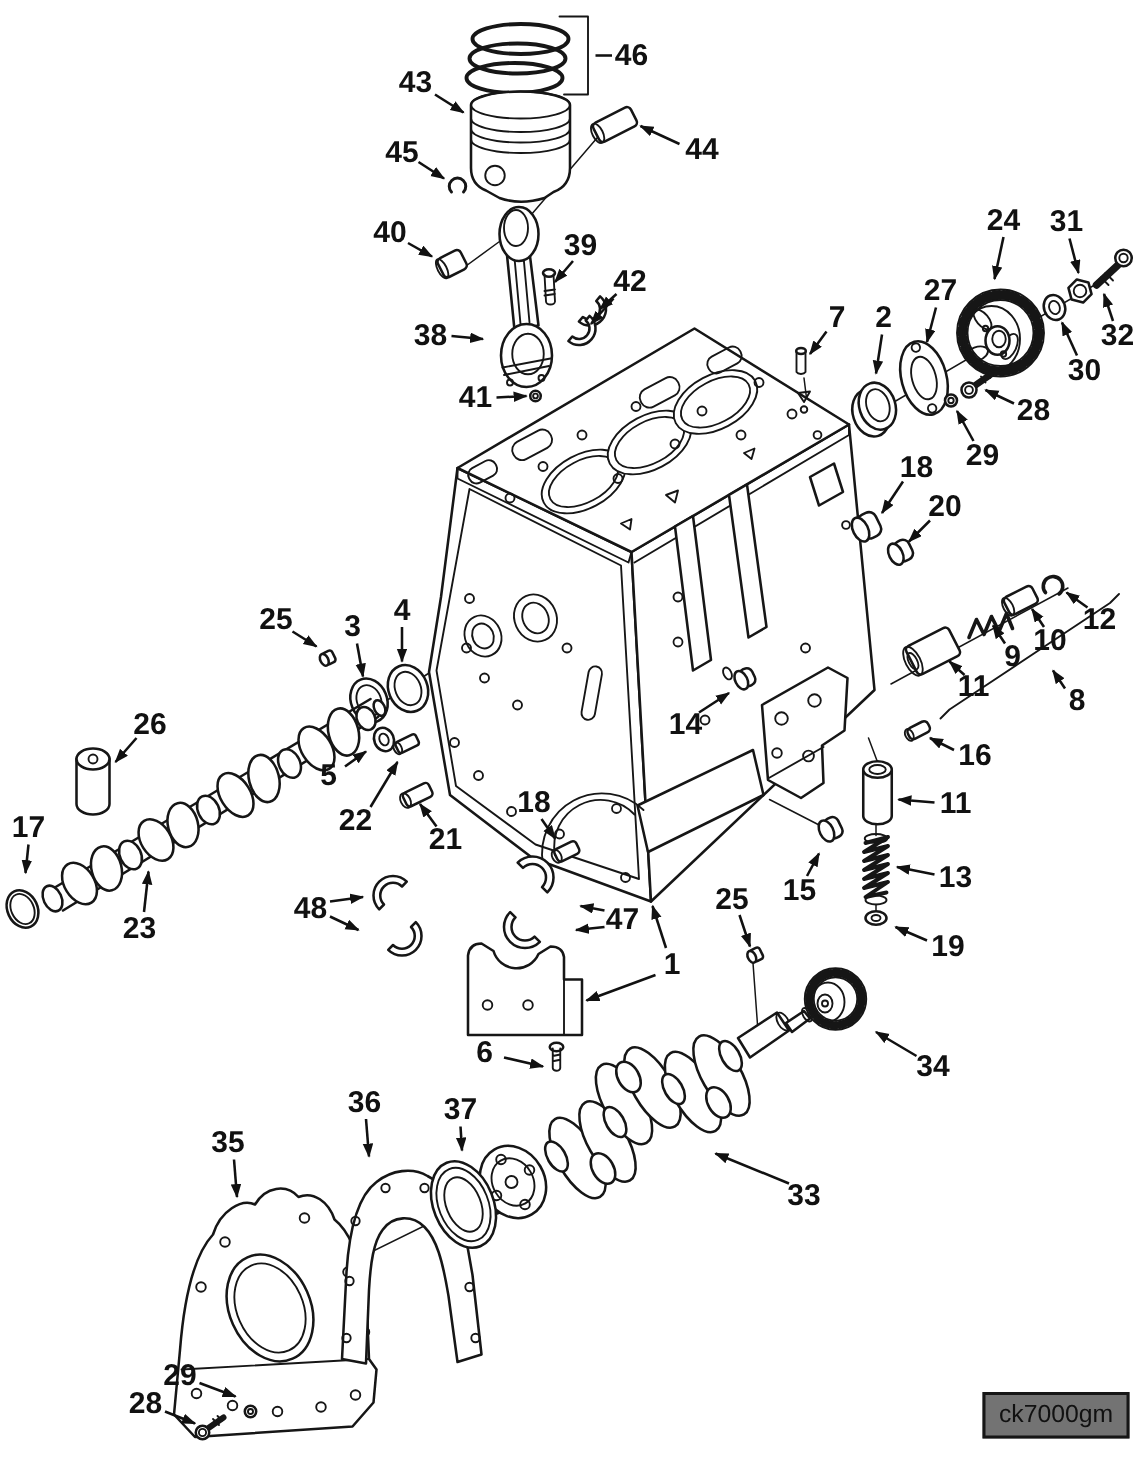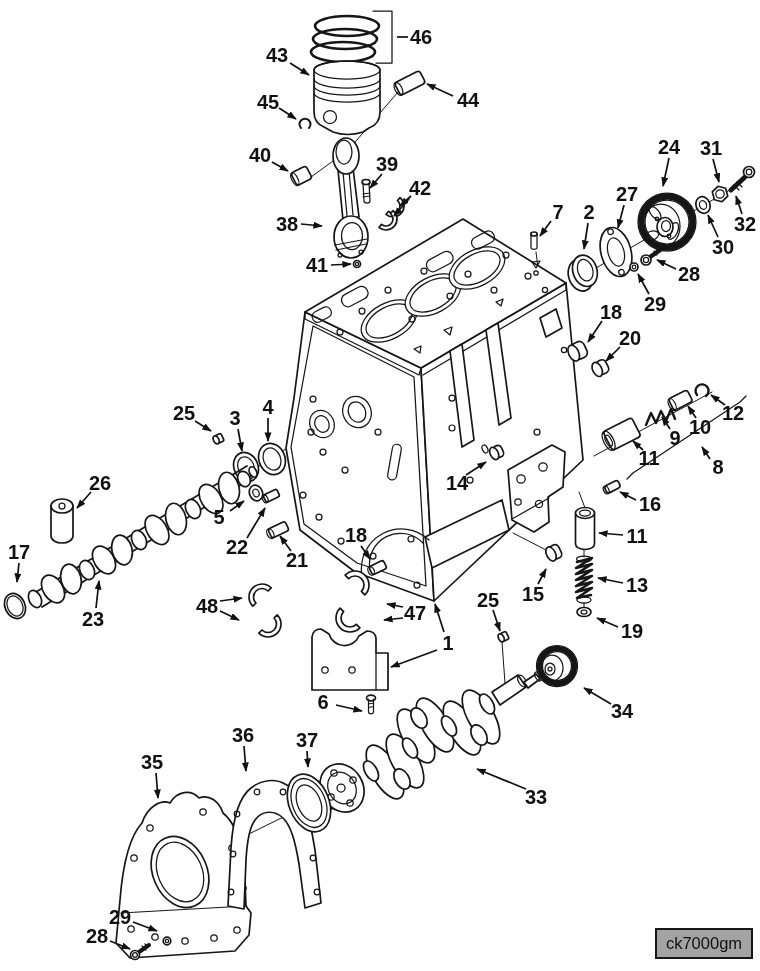--- a/index.html
+++ b/index.html
@@ -8,21 +8,21 @@
   svg{position:absolute;left:0;top:0;}
   .fw{fill:#fff;stroke:#161616;stroke-width:1.7;stroke-linejoin:round;stroke-linecap:round;}
   .ln{fill:none;stroke:#161616;stroke-width:1.7;stroke-linejoin:round;stroke-linecap:round;}
   .det{fill:none;stroke:#161616;stroke-width:1.25;stroke-linejoin:round;stroke-linecap:round;}
   .detf{fill:#fff;stroke:#161616;stroke-width:1.25;stroke-linejoin:round;}
   .thin{fill:none;stroke:#161616;stroke-width:1;stroke-linecap:round;}
   .hole{fill:#fff;stroke:#161616;stroke-width:1.2;}
   .leader{stroke:#111;stroke-width:1.7;fill:none;}
   .callout-text{font:bold 20px "Liberation Sans",sans-serif;fill:#111;}
   .caption-box{position:absolute;left:655px;top:928px;width:94px;height:27px;border:2px solid #161616;
-    display:flex;align-items:center;justify-content:center;font-size:16.5px;color:#111;background:#a3a3a3;}
+    display:flex;align-items:center;justify-content:center;font-size:16.5px;color:#111;background:#737373;}
 </style>
 </head>
 <body>
 
 <div class="stage">
 <svg id="diagram" width="760" height="971" viewBox="0 0 760 971">
   <defs>
     <marker id="ah" markerWidth="11" markerHeight="9" refX="8.6" refY="3.5" orient="auto" markerUnits="userSpaceOnUse">
       <path d="M0,0 L9.5,3.5 L0,7 Z" fill="#111"></path>
     </marker>

